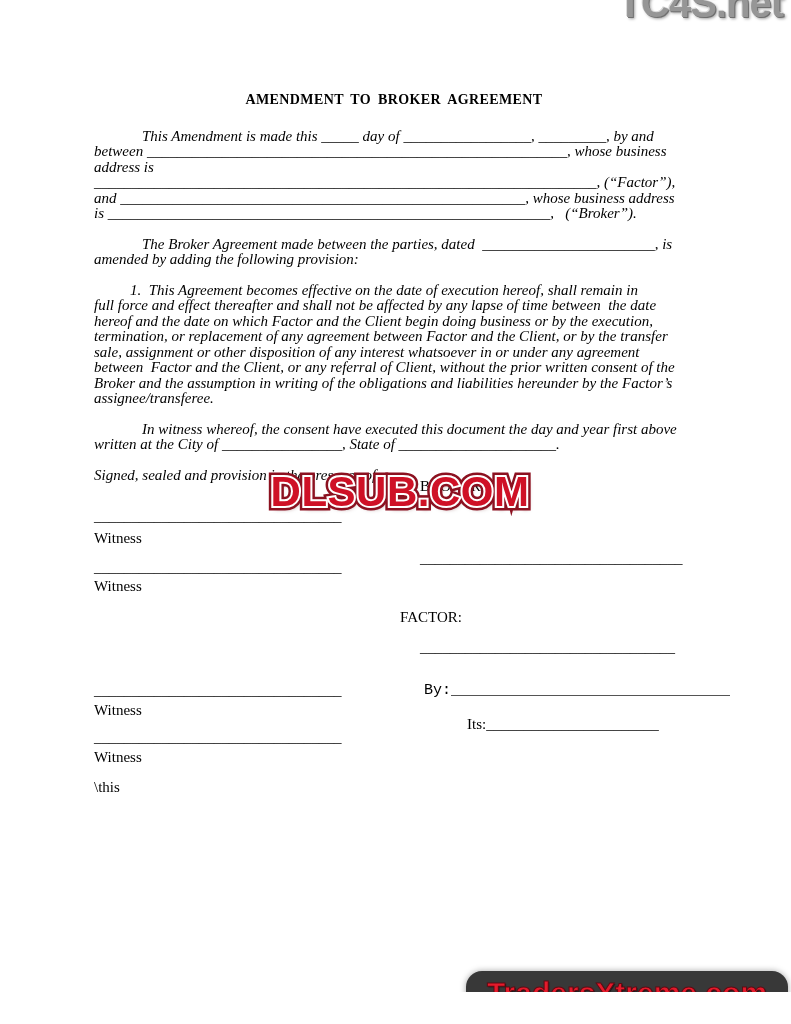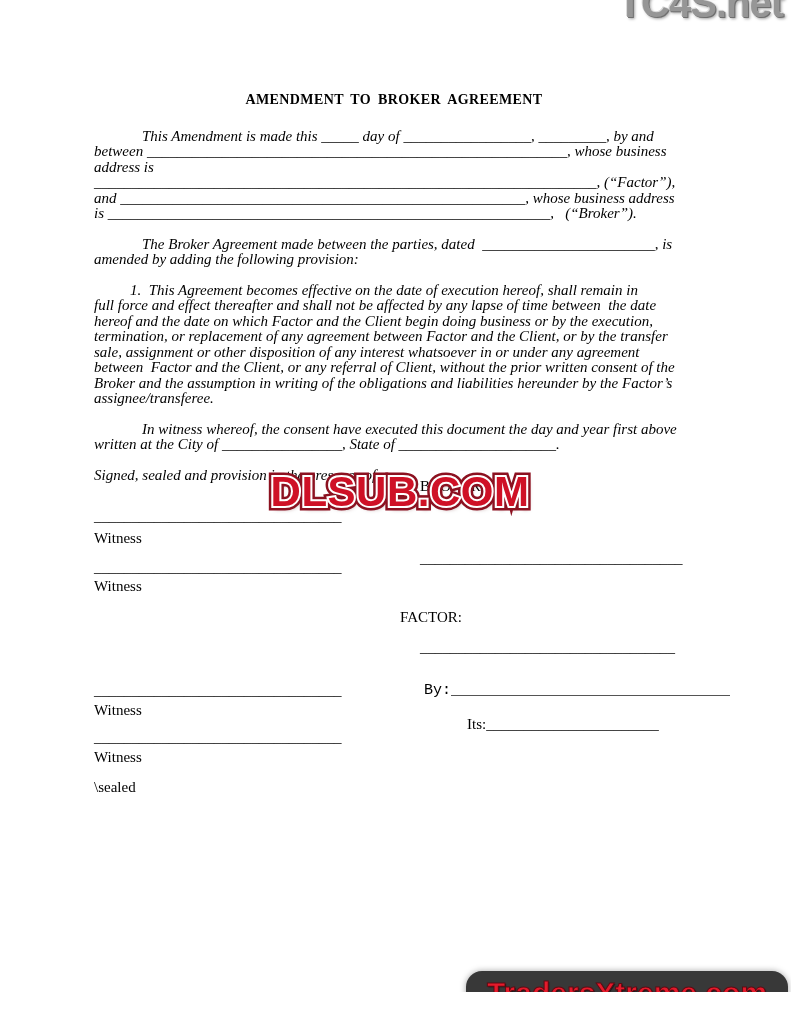--- a/index.html
+++ b/index.html
@@ -96,21 +96,21 @@
     <span class="sig-item" style="left:420px;top:640px;font-family:Liberation Serif, serif;">__________________________________</span>
 
     <span class="sig-item" style="left:94px;top:683px;">_________________________________</span>
     <span class="sig-item" style="left:424px;top:683px;font-family:Liberation Mono, monospace;">By:_______________________________</span>
     <span class="sig-item" style="left:94px;top:703px;">Witness</span>
     <span class="sig-item" style="left:467px;top:717px;">Its:_______________________</span>
 
     <span class="sig-item" style="left:94px;top:730px;">_________________________________</span>
     <span class="sig-item" style="left:94px;top:750px;">Witness</span>
 
-    <span class="sig-item" style="left:94px;top:780px;">\sealed</span>
+    <span class="sig-item" style="left:94px;top:780px;">\this</span>
   </div>
 
   <div class="wm-dlsub">
     <span class="dl dl-back">DLSUB.COM</span>
     <span class="dl dl-mid">DLSUB.COM</span>
     <span class="dl dl-front">DLSUB.COM</span>
   </div>
 
   <div class="wm-traders">
     <span class="traders-text">TradersXtreme.com</span>

